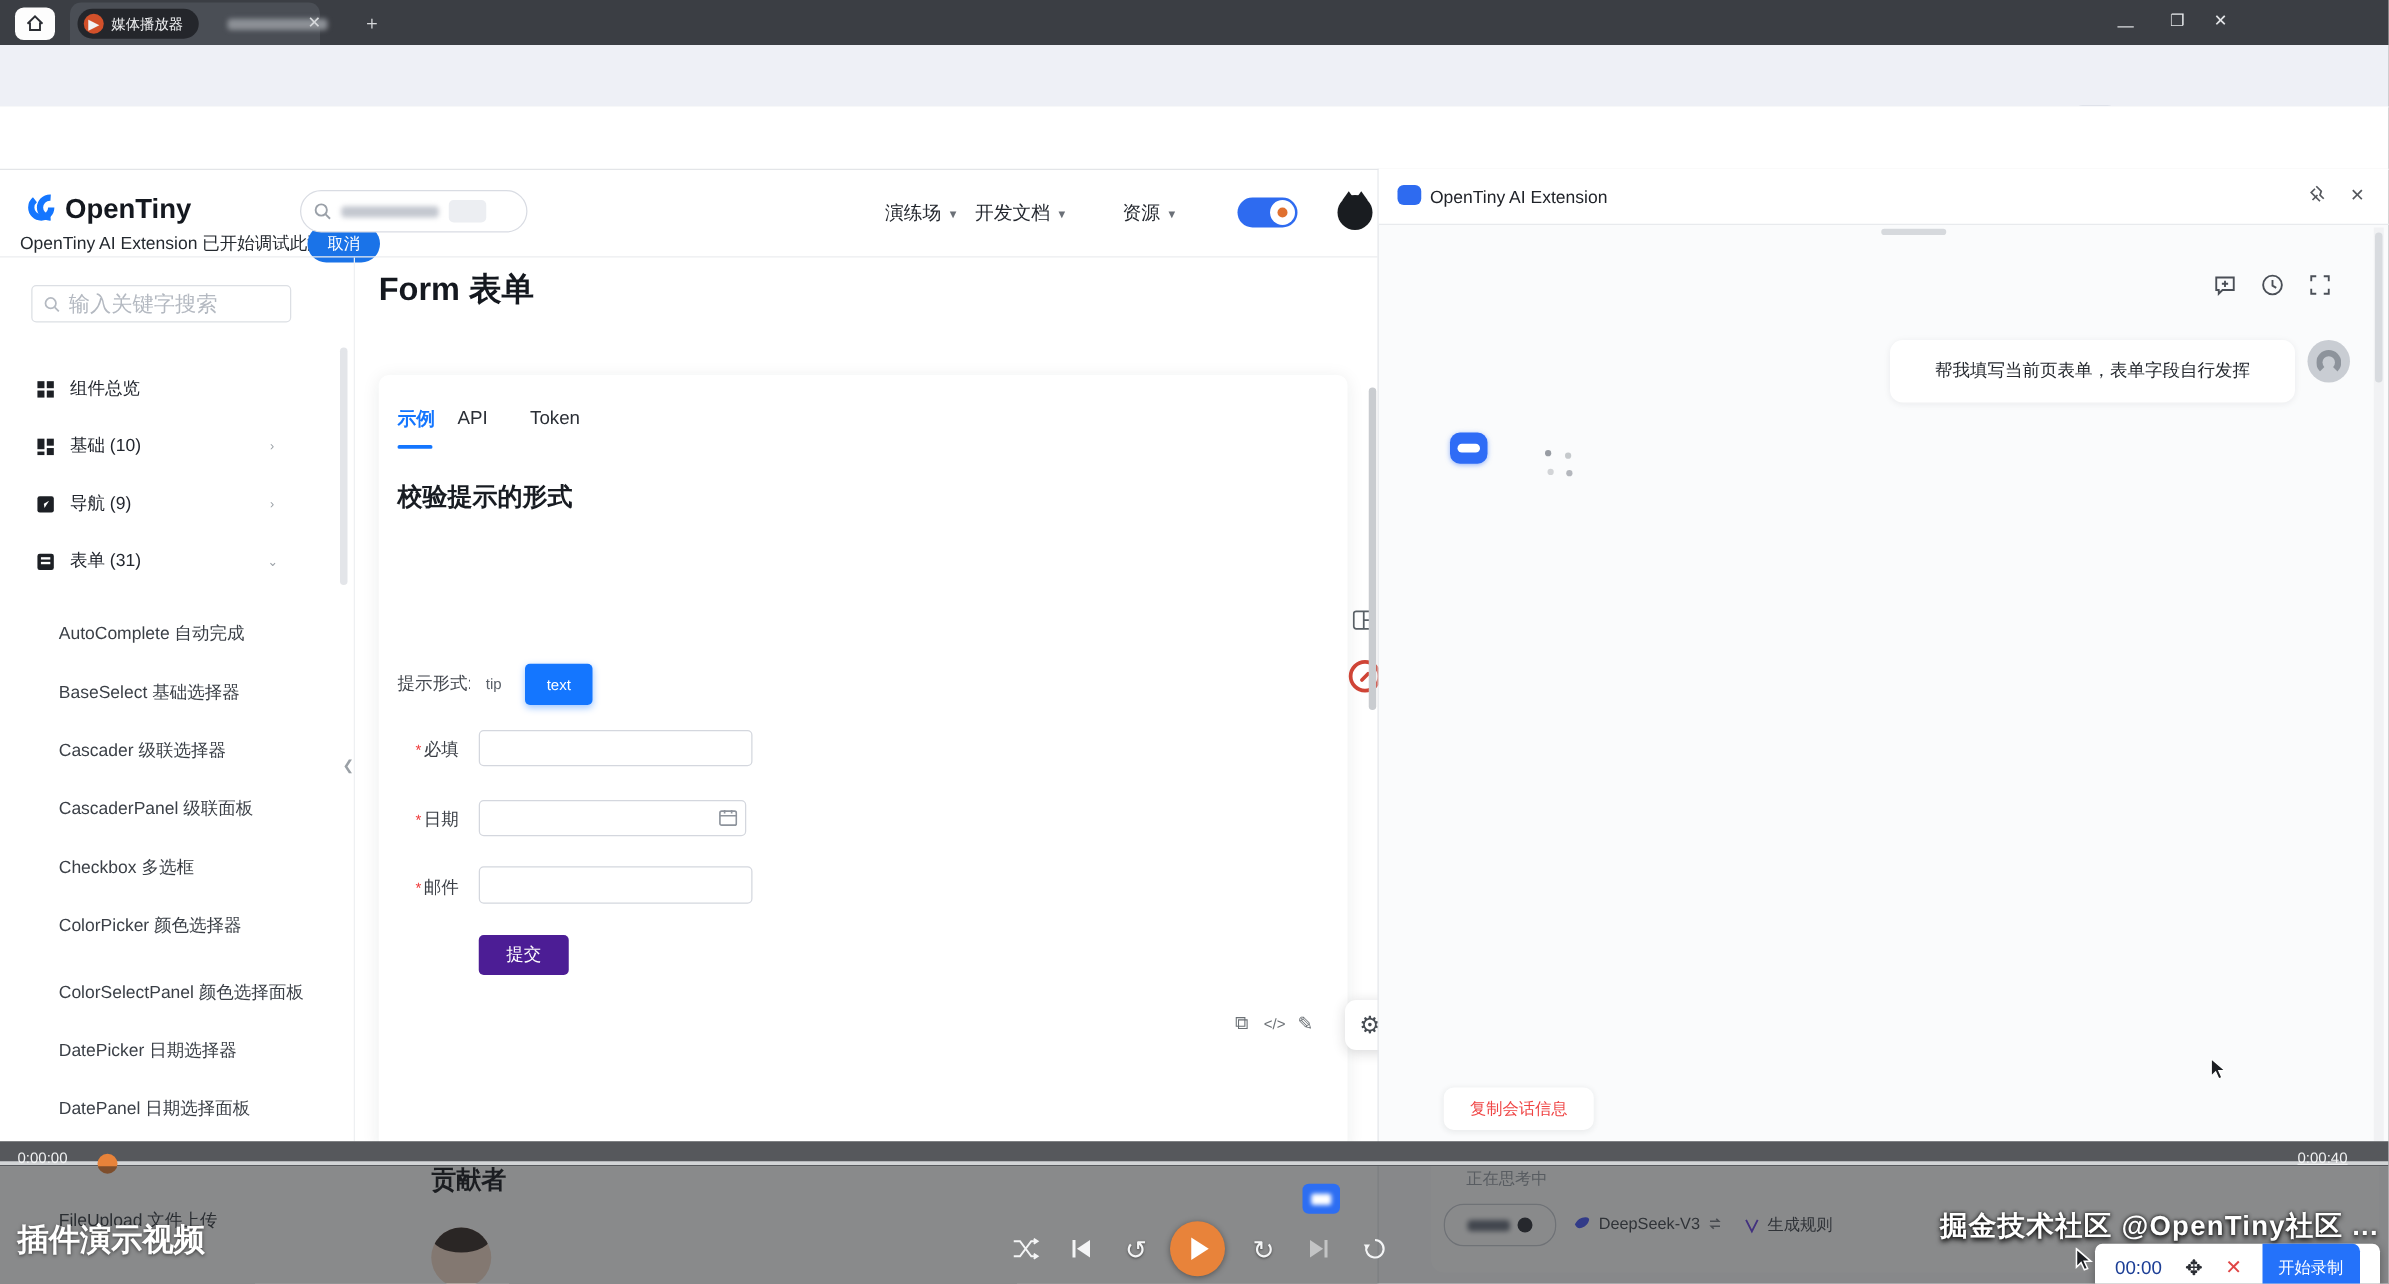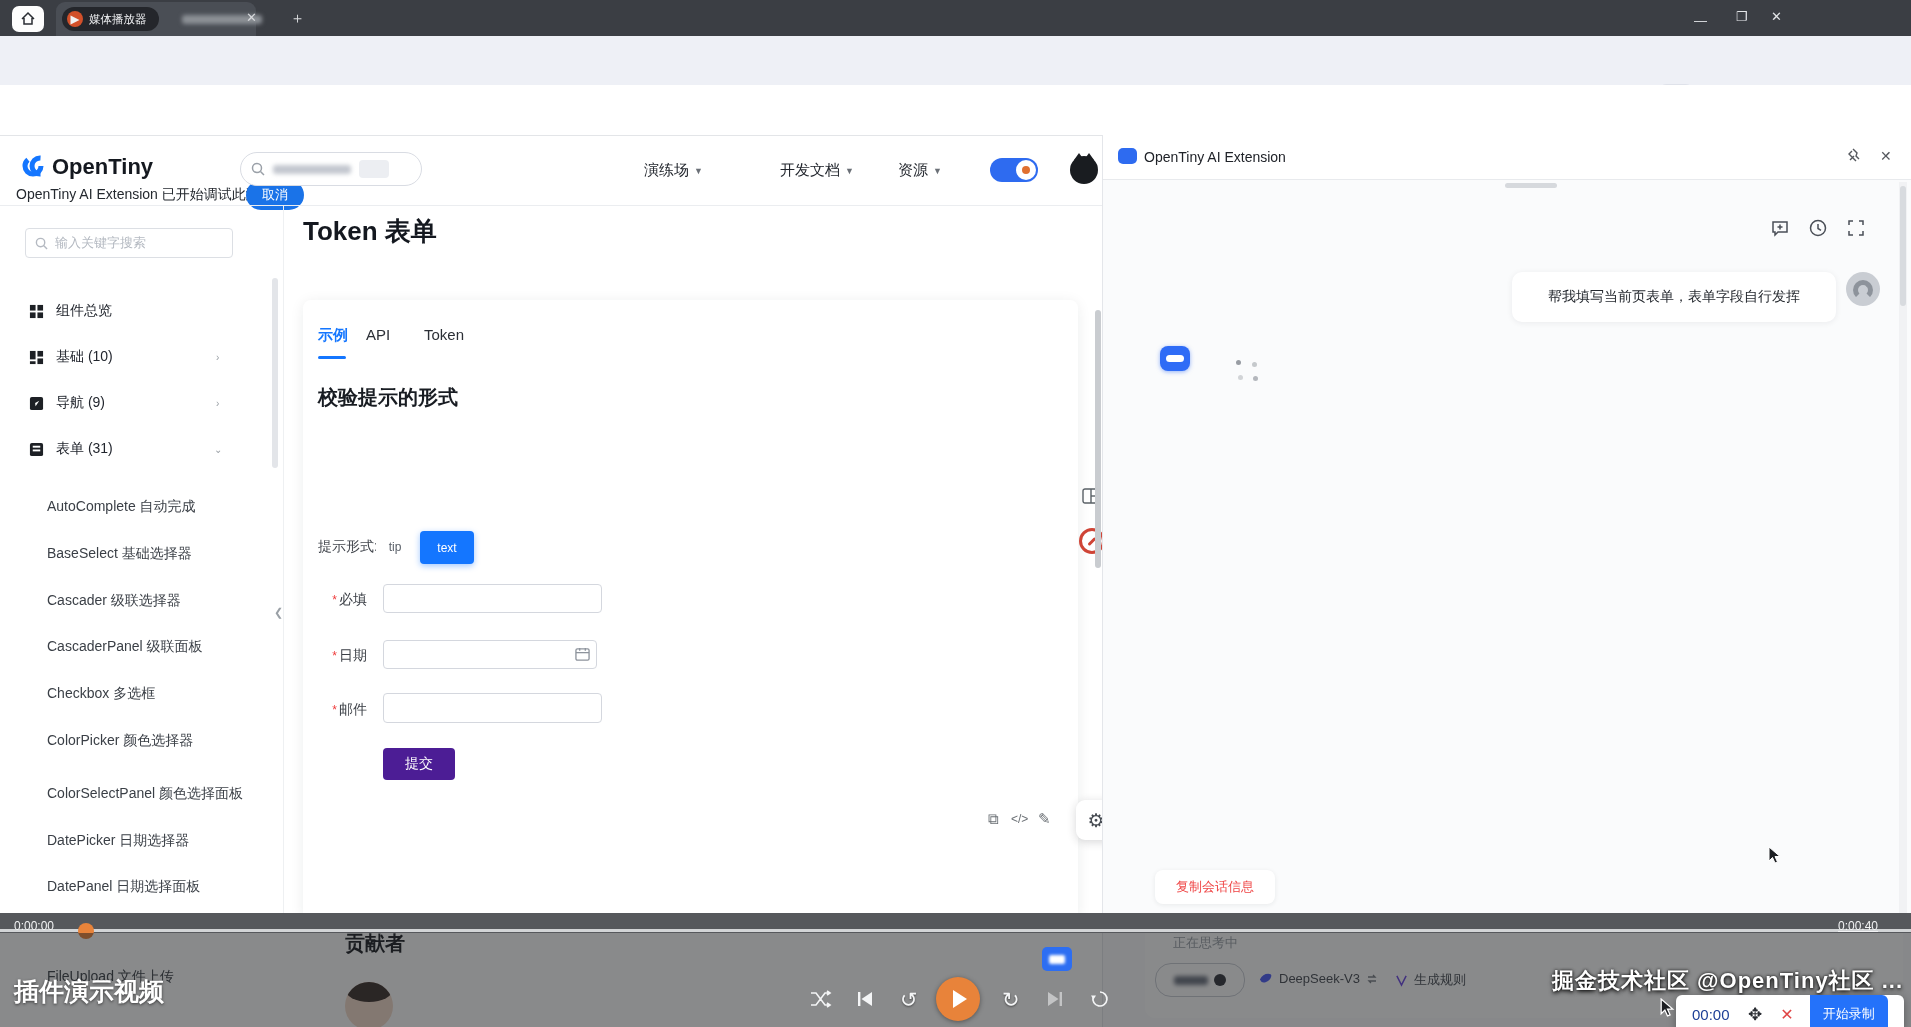--- a/index.html
+++ b/index.html
@@ -38,21 +38,21 @@
   .nav-item .chev{font-size:9px;color:#6b7077;}
   .toggle{left:990px;top:158px;width:48px;height:24px;background:#2e6bf0;border-radius:12px;}
   .toggle .knob{position:absolute;right:2px;top:2px;width:20px;height:20px;background:#fff;border-radius:50%;display:flex;align-items:center;justify-content:center;}
   .toggle .knob i{width:8px;height:8px;border-radius:50%;background:#e0702f;}
   .gh{left:1070px;top:156px;width:28px;height:28px;border-radius:50%;background:#191c20;}
   .gh:before{content:"";position:absolute;left:4px;top:-3px;border-left:5px solid transparent;border-right:5px solid transparent;border-bottom:7px solid #191c20;}
   .gh:after{content:"";position:absolute;right:4px;top:-3px;border-left:5px solid transparent;border-right:5px solid transparent;border-bottom:7px solid #191c20;}
   
   .sb-divider{left:283px;top:206px;width:1px;height:707px;background:#eef0f2;}
   .sb-search{left:25px;top:228px;width:208px;height:30px;border:1px solid #dcdfe4;border-radius:4px;background:#fff;display:flex;align-items:center;gap:7px;padding:0 9px;box-sizing:border-box;}
-  .sb-search span{font-size:13px;color:#b4b9c1;}
+  .sb-search span{font-size:17px;color:#b4b9c1;}
   .sb-group{left:29px;display:flex;align-items:center;gap:12px;}
   .sb-group .gi{width:15px;height:15px;}
   .sb-group span{font-size:14px;color:#22262e;}
   .sb-chev{color:#9aa0a6;font-size:10px;}
   .sb-item{left:47px;font-size:14px;color:#3a3f46;white-space:nowrap;}
   .sb-scroll{left:272px;top:278px;width:6px;height:190px;background:#e3e5e9;border-radius:3px;}
   .collapse{left:274px;top:606px;color:#9aa0a6;font-size:11px;}
   
   .doc-title{left:303px;top:214px;font-size:26px;font-weight:bold;color:#14181f;}
   .doc-desc{left:303px;top:255px;font-size:14px;color:#575d66;}
@@ -197,21 +197,21 @@
   </div>
   <div class="abs brand-text">OpenTiny</div>
   <div class="abs hsearch">
     <svg width="14" height="14" viewBox="0 0 14 14">
         <circle cx="6" cy="6" r="4.5" fill="none" stroke="#9aa0a8" stroke-width="1.5"></circle>
         <line x1="9.5" y1="9.5" x2="13" y2="13" stroke="#9aa0a8" stroke-width="1.5"></line>
       </svg>
     <div class="ghost-bar" style="width:78px;height:9px;background:#c3c7cf;"></div>
     <div style="width:30px;height:18px;background:#eceef2;border-radius:4px;"></div>
   </div>
-  <div class="abs nav-item" style="left:644px;">
+  <div class="abs nav-item" style="left:708px;">
       <span>演练场</span>
       <span class="chev">▼</span>
     </div>
   <div class="abs nav-item" style="left:780px;">
       <span>开发文档</span>
       <span class="chev">▼</span>
     </div>
   <div class="abs nav-item" style="left:898px;">
       <span>资源</span>
       <span class="chev">▼</span>
@@ -276,21 +276,21 @@
   <div class="abs sb-item" style="top:638px;">CascaderPanel 级联面板</div>
   <div class="abs sb-item" style="top:685px;">Checkbox 多选框</div>
   <div class="abs sb-item" style="top:732px;">ColorPicker 颜色选择器</div>
   <div class="abs sb-item" style="top:785px;">ColorSelectPanel 颜色选择面板</div>
   <div class="abs sb-item" style="top:832px;">DatePicker 日期选择器</div>
   <div class="abs sb-item" style="top:878px;">DatePanel 日期选择面板</div>
   <div class="abs sb-item" style="top:968px;">FileUpload 文件上传</div>
   <div class="abs sb-scroll"></div>
   <div class="abs collapse">❮</div>
 
-  <div class="abs doc-title">Token 表单</div>
+  <div class="abs doc-title">Form 表单</div>
   <div class="abs card"></div>
   <div class="abs tab-lbl active" style="left:318px;">示例</div>
   <div class="abs tab-underline"></div>
   <div class="abs tab-lbl" style="left:366px;">API</div>
   <div class="abs tab-lbl" style="left:424px;">Token</div>
   <div class="abs sec-title">校验提示的形式</div>
 
   <div class="abs mode-label">提示形式:</div>
   <button class="abs tip-btn">tip</button>
   <button class="abs text-btn">text</button>

